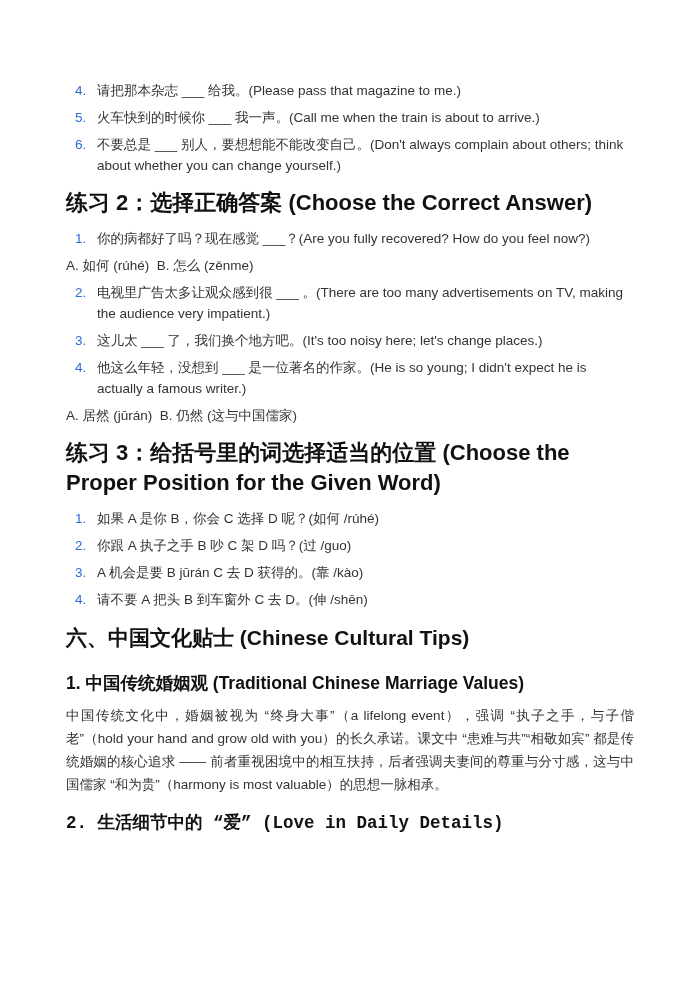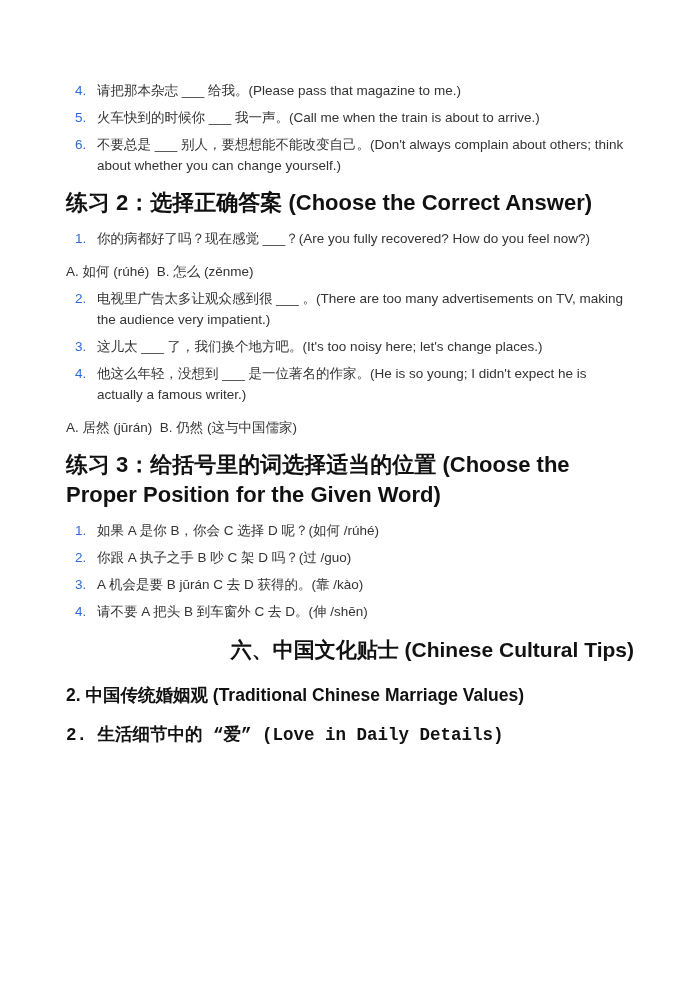--- a/index.html
+++ b/index.html
@@ -7,22 +7,22 @@
   }
   html,body{margin:0;padding:0;}
   body{
     width:700px;height:990px;background:var(--bg);overflow:hidden;
     font-family:"Liberation Sans",sans-serif;color:var(--text);
   }
   .page{padding:80px 66px 0 66px;font-size:13.5px;}
   .qitem{display:flex;line-height:21px;margin:0 0 6px 0;}
   .qitem .num{width:31px;padding-left:9px;box-sizing:border-box;flex:0 0 31px;color:var(--blue);}
   .qitem .qtext{flex:1;white-space:pre-wrap;}
-  .opts{line-height:21px;margin:12px 0 6px 0;white-space:pre-wrap;}
-  h2.sec{color:var(--heading);font-size:21px;line-height:28px;font-weight:bold;margin:14px 0 0 0;text-align:right;}
+  .opts{line-height:21px;margin:0 0 6px 0;white-space:pre-wrap;}
+  h2.sec{color:var(--heading);font-size:21px;line-height:28px;font-weight:bold;margin:14px 0 0 0;}
   h3.ex{color:var(--heading);font-size:22px;line-height:30px;font-weight:bold;margin:12px 0 10px 0;}
   h3.ex.wrapcap{max-width:520px;}
   h3.sub{color:var(--heading);font-size:17.5px;line-height:26px;font-weight:bold;margin:18px 0 8px 0;}
   h3.sub.last{margin-top:14px;font-family:Liberation Mono, monospace;}
   p.para{line-height:23px;margin:0;text-align:justify;white-space:pre-wrap;}
 </style>
 </head>
 <body>
 
 <div class="page">
@@ -81,16 +81,17 @@
       <span class="num">3.</span>
       <span class="qtext">A 机会是要 B jūrán C 去 D 获得的。(靠 /kào)</span>
     </div>
     <div class="qitem">
       <span class="num">4.</span>
       <span class="qtext">请不要 A 把头 B 到车窗外 C 去 D。(伸 /shēn)</span>
     </div>
   </section>
 
   <h2 class="sec">六、中国文化贴士 (Chinese Cultural Tips)</h2>
-  <h3 class="sub">2. 中国传统婚姻观 (Traditional Chinese Marriage Values)</h3>
+  <h3 class="sub">1. 中国传统婚姻观 (Traditional Chinese Marriage Values)</h3>
+  <p class="para">中国传统文化中，婚姻被视为 “终身大事”（a lifelong event），强调 “执子之手，与子偕老”（hold your hand and grow old with you）的长久承诺。课文中 “患难与共”“相敬如宾” 都是传统婚姻的核心追求 —— 前者重视困境中的相互扶持，后者强调夫妻间的尊重与分寸感，这与中国儒家 “和为贵”（harmony is most valuable）的思想一脉相承。</p>
   <h3 class="sub last">2. 生活细节中的 “爱” (Love in Daily Details)</h3>
 
 </div>
 
 </body></html>

